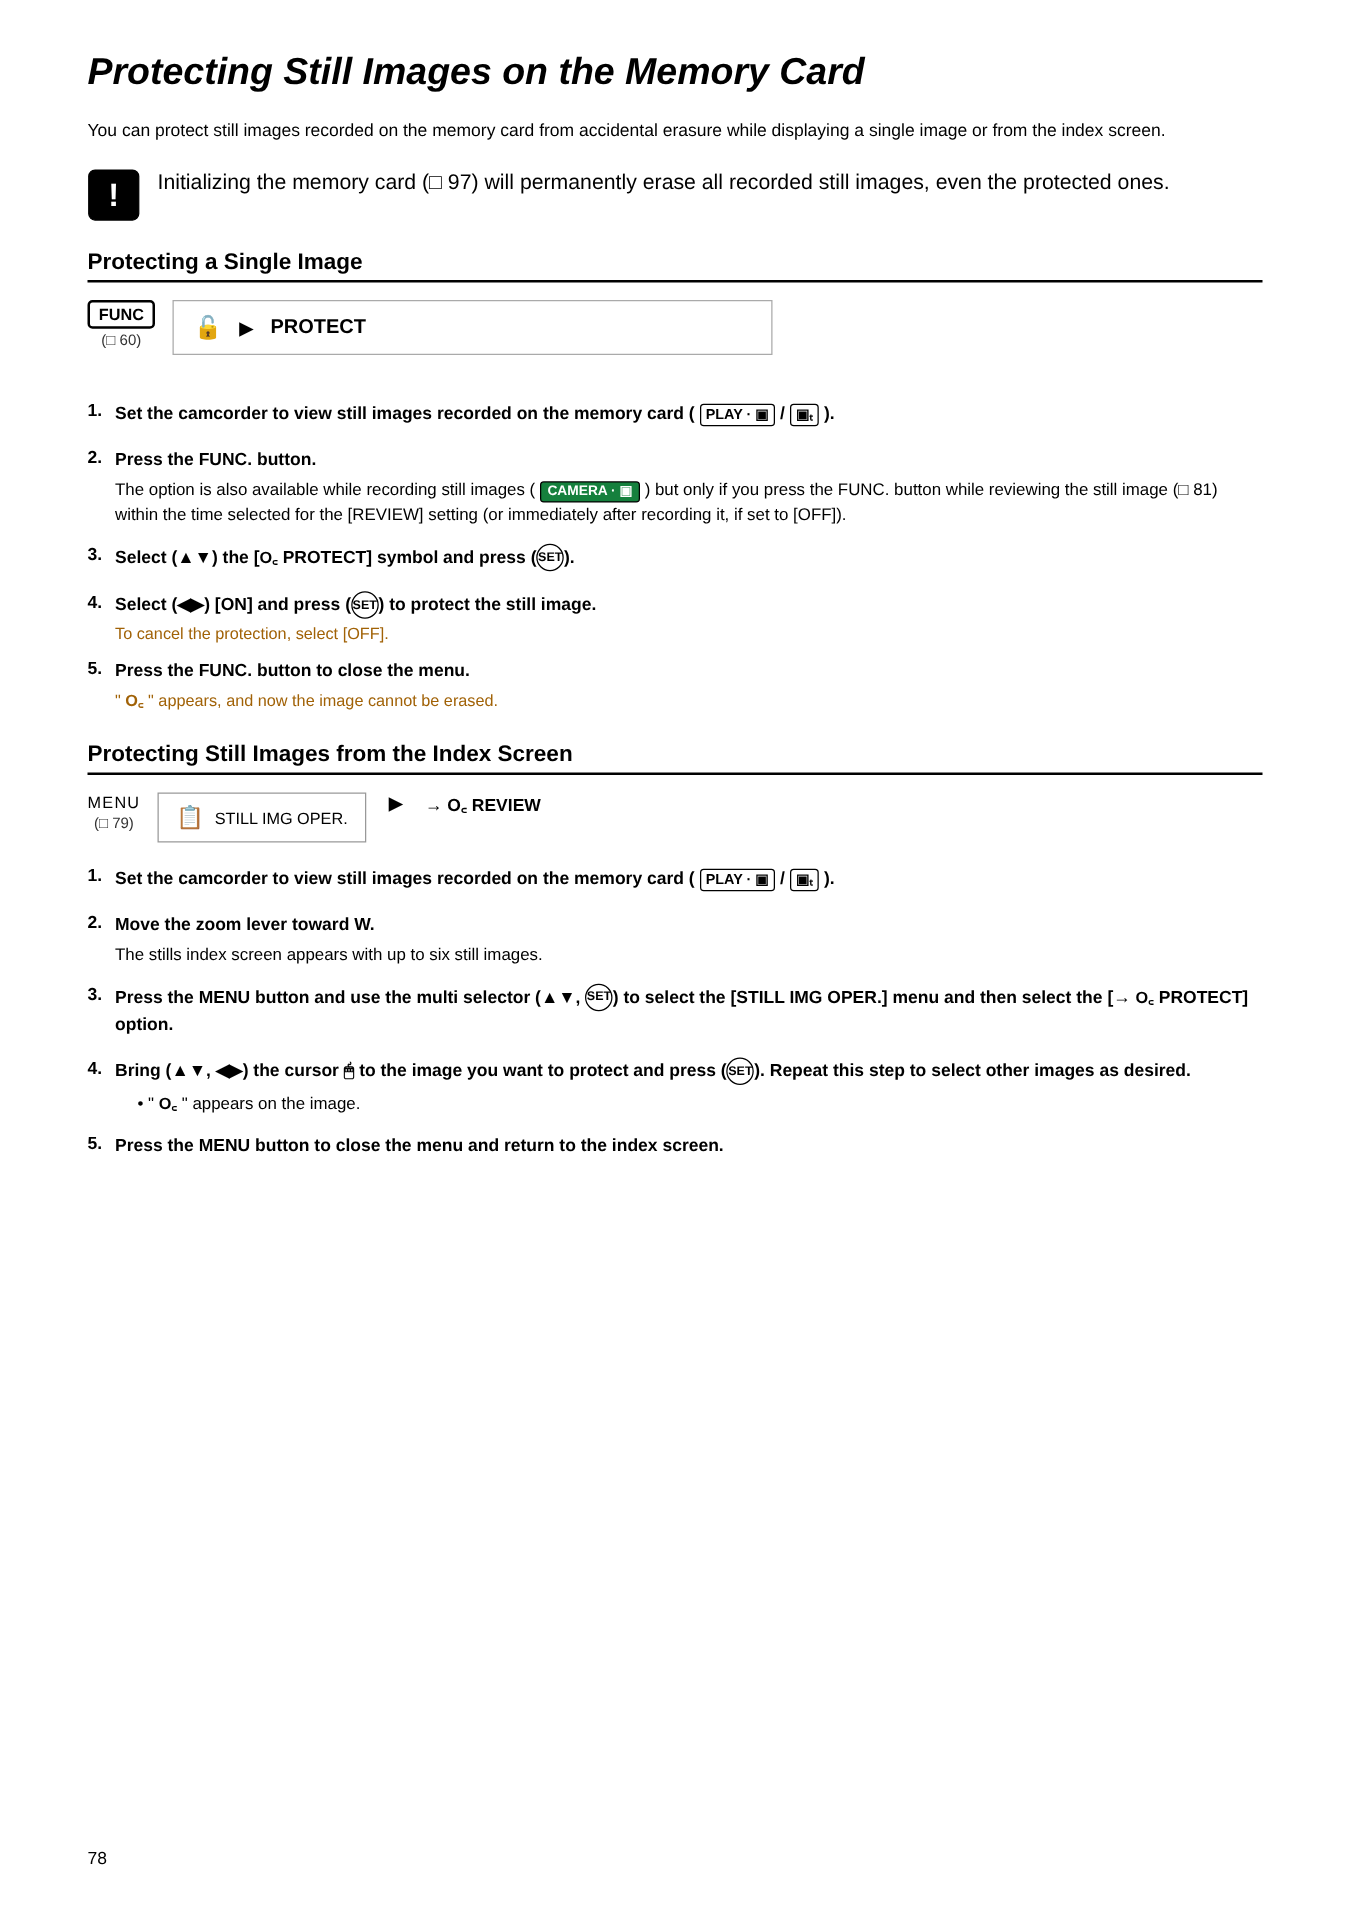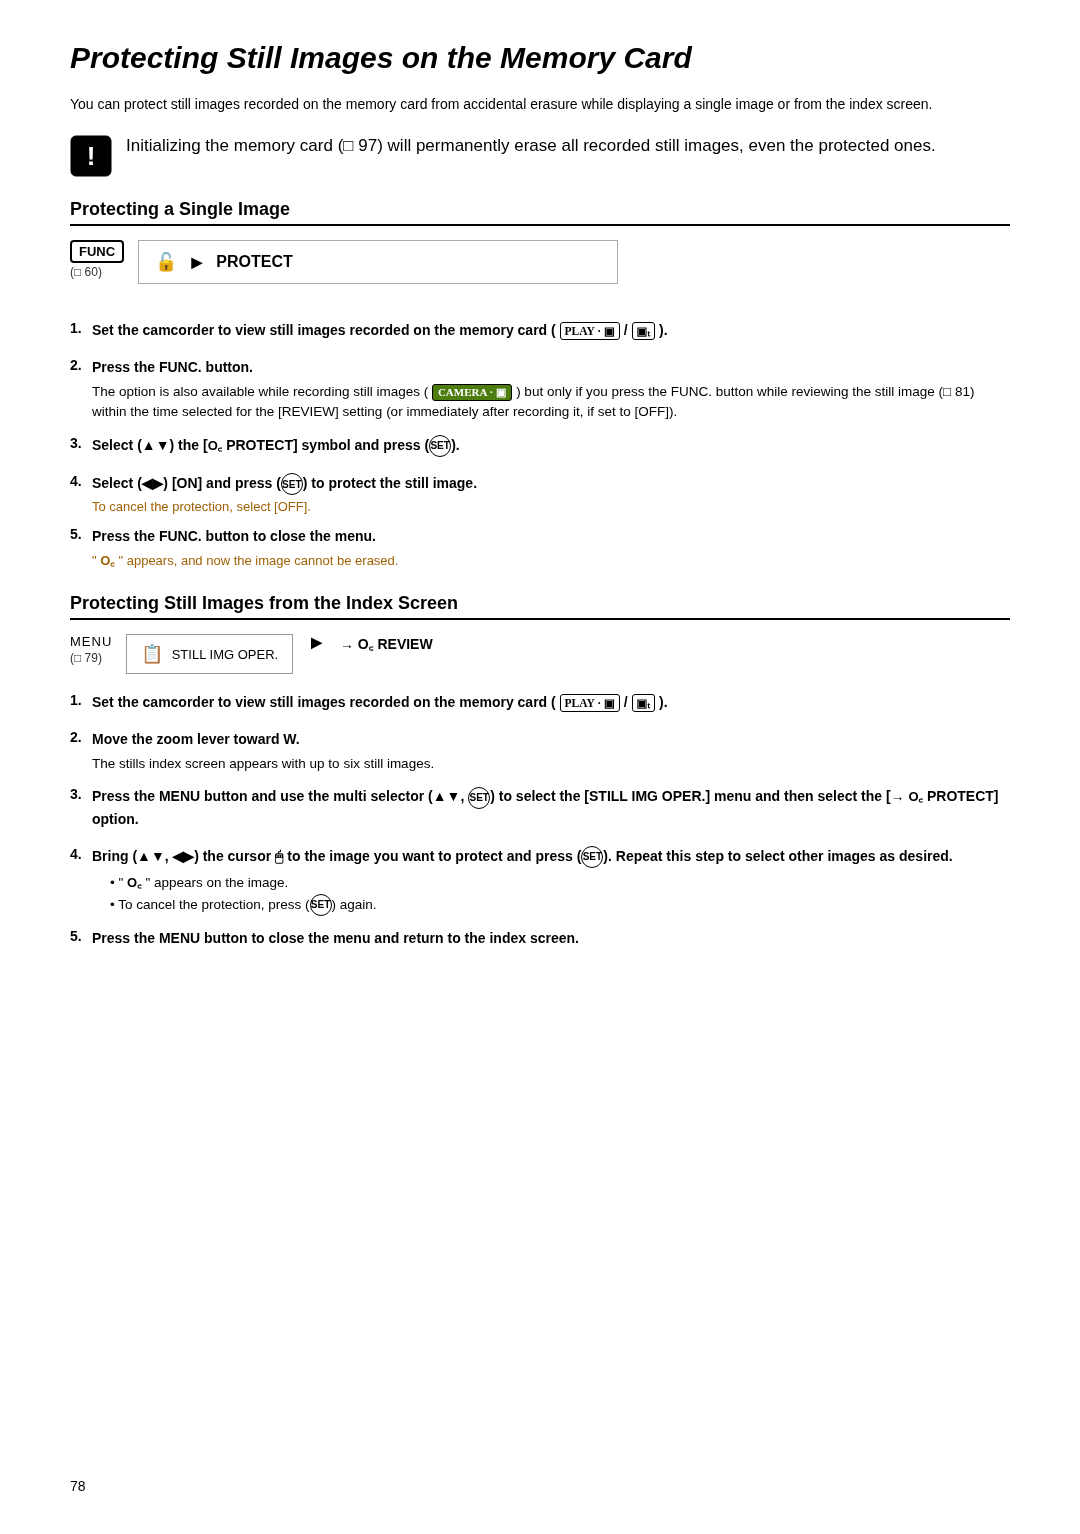--- a/index.html
+++ b/index.html
@@ -120,27 +120,27 @@
       color: #a16207;
       margin-top: 2px;
       margin-left: 0;
     }
     .inline-badge {
       border: 1.5px solid #000;
       border-radius: 3px;
       padding: 0 4px;
       font-size: 12px;
       font-weight: bold;
-      font-family: Liberation Serif, serif;
+      font-family: Liberation Sans, sans-serif;
       display: inline-block;
       line-height: 1.4;
       text-align: right;
     }
     .inline-badge.camera-badge {
-      background: #4d7c0f;
+      background: #15803d;
       color: #fff;
       padding: 0 5px;
       font-size: 11px;
     }
     .inline-badge.play-badge {
       background: #fff;
       color: #000;
       font-size: 11.5px;
     }
     .set-circle {
@@ -191,21 +191,21 @@
     }
     .func-area {
       display: flex;
       align-items: flex-start;
       gap: 14px;
       margin-bottom: 18px;
     }
     .func-area .func-label-group {
       display: flex;
       flex-direction: column;
-      align-items: flex-start;
+      align-items: center;
       gap: 2px;
     }
   </style>
 </head>
 <body>
 
 <h1 class="page-title">Protecting Still Images on the Memory Card</h1>
 
 <p class="intro-text">You can protect still images recorded on the memory card from accidental erasure while displaying a single image or from the index screen.</p>
 
@@ -330,21 +330,20 @@
       </div>
     </div>
 
     <div class="step-row">
       <div class="step-num-col">4.</div>
       <div class="step-content-col">
         <div class="step-heading">
           Bring (▲▼, ◀▶) the cursor 🖱 to the image you want to protect and press (<span class="set-circle">SET</span>). Repeat this step to select other images as desired.
         </div>
         <div class="sub-bullet">• " <span class="o-lock">O꜀</span> " appears on the image.</div>
-        <div class="sub-bullet">• To cancel the protection, press (<span class="set-circle">SET</span>) again.</div>
       </div>
     </div>
 
     <div class="step-row">
       <div class="step-num-col">5.</div>
       <div class="step-content-col">
         <div class="step-heading">Press the MENU button to close the menu and return to the index screen.</div>
       </div>
     </div>
 

